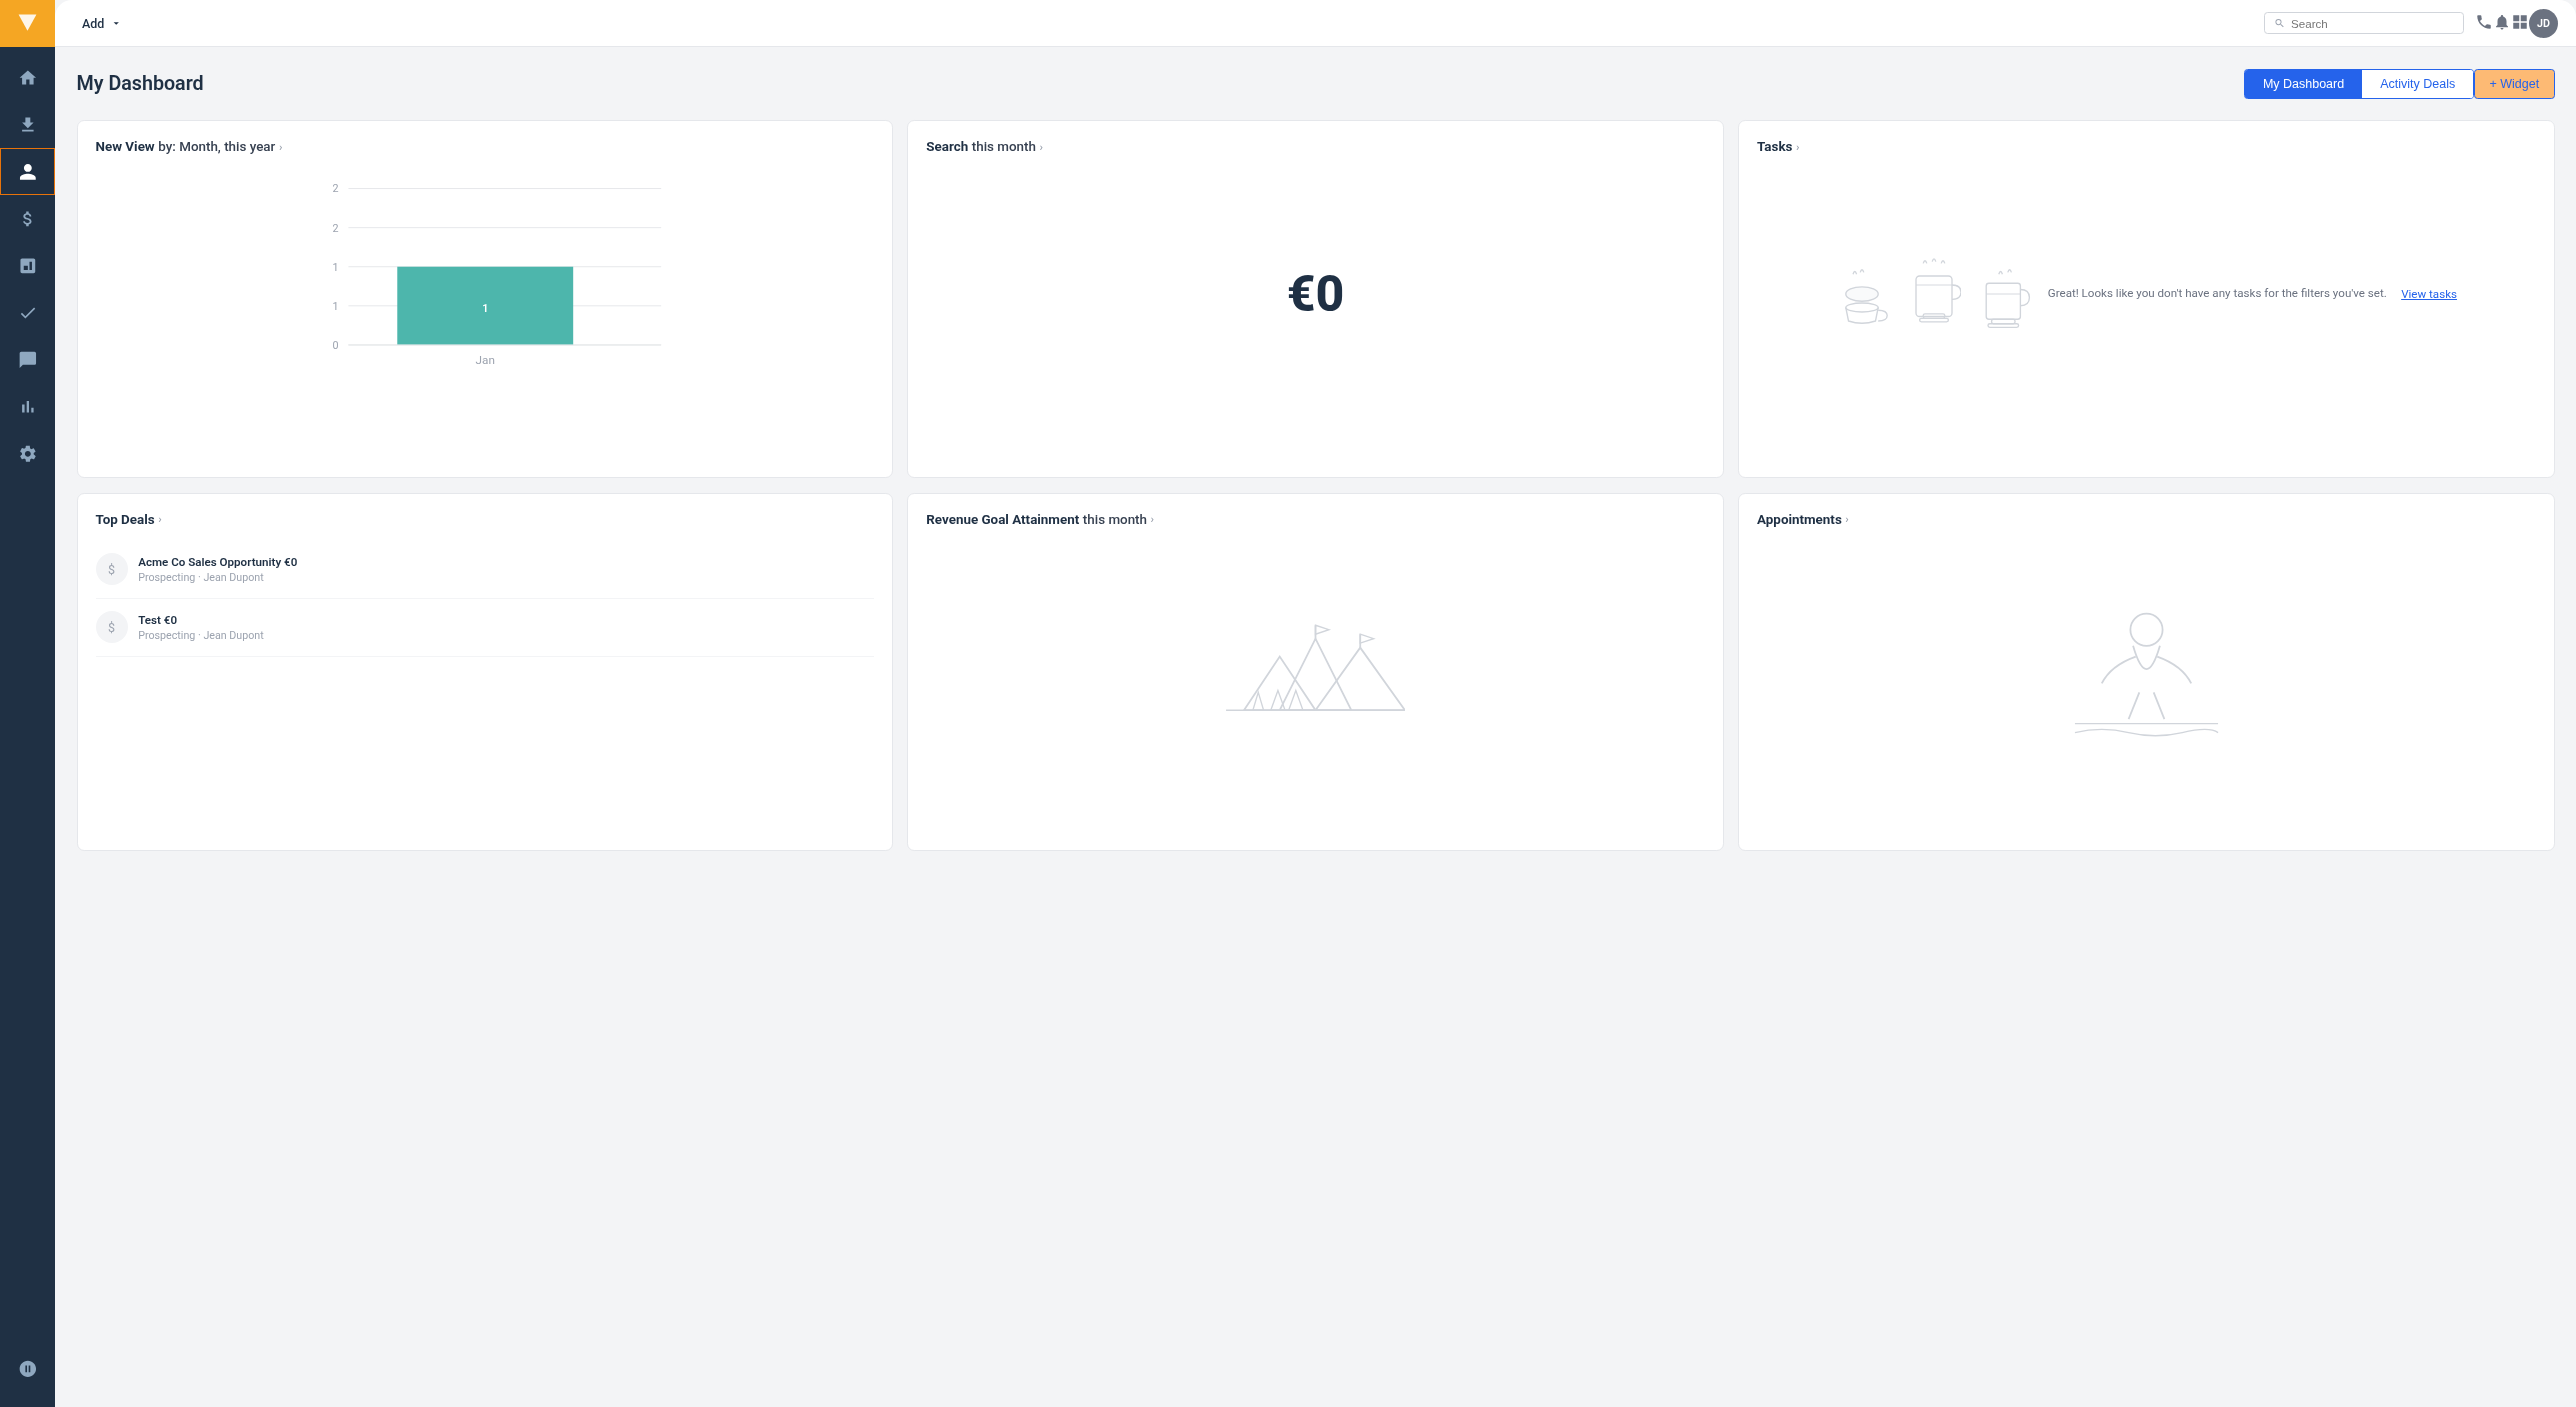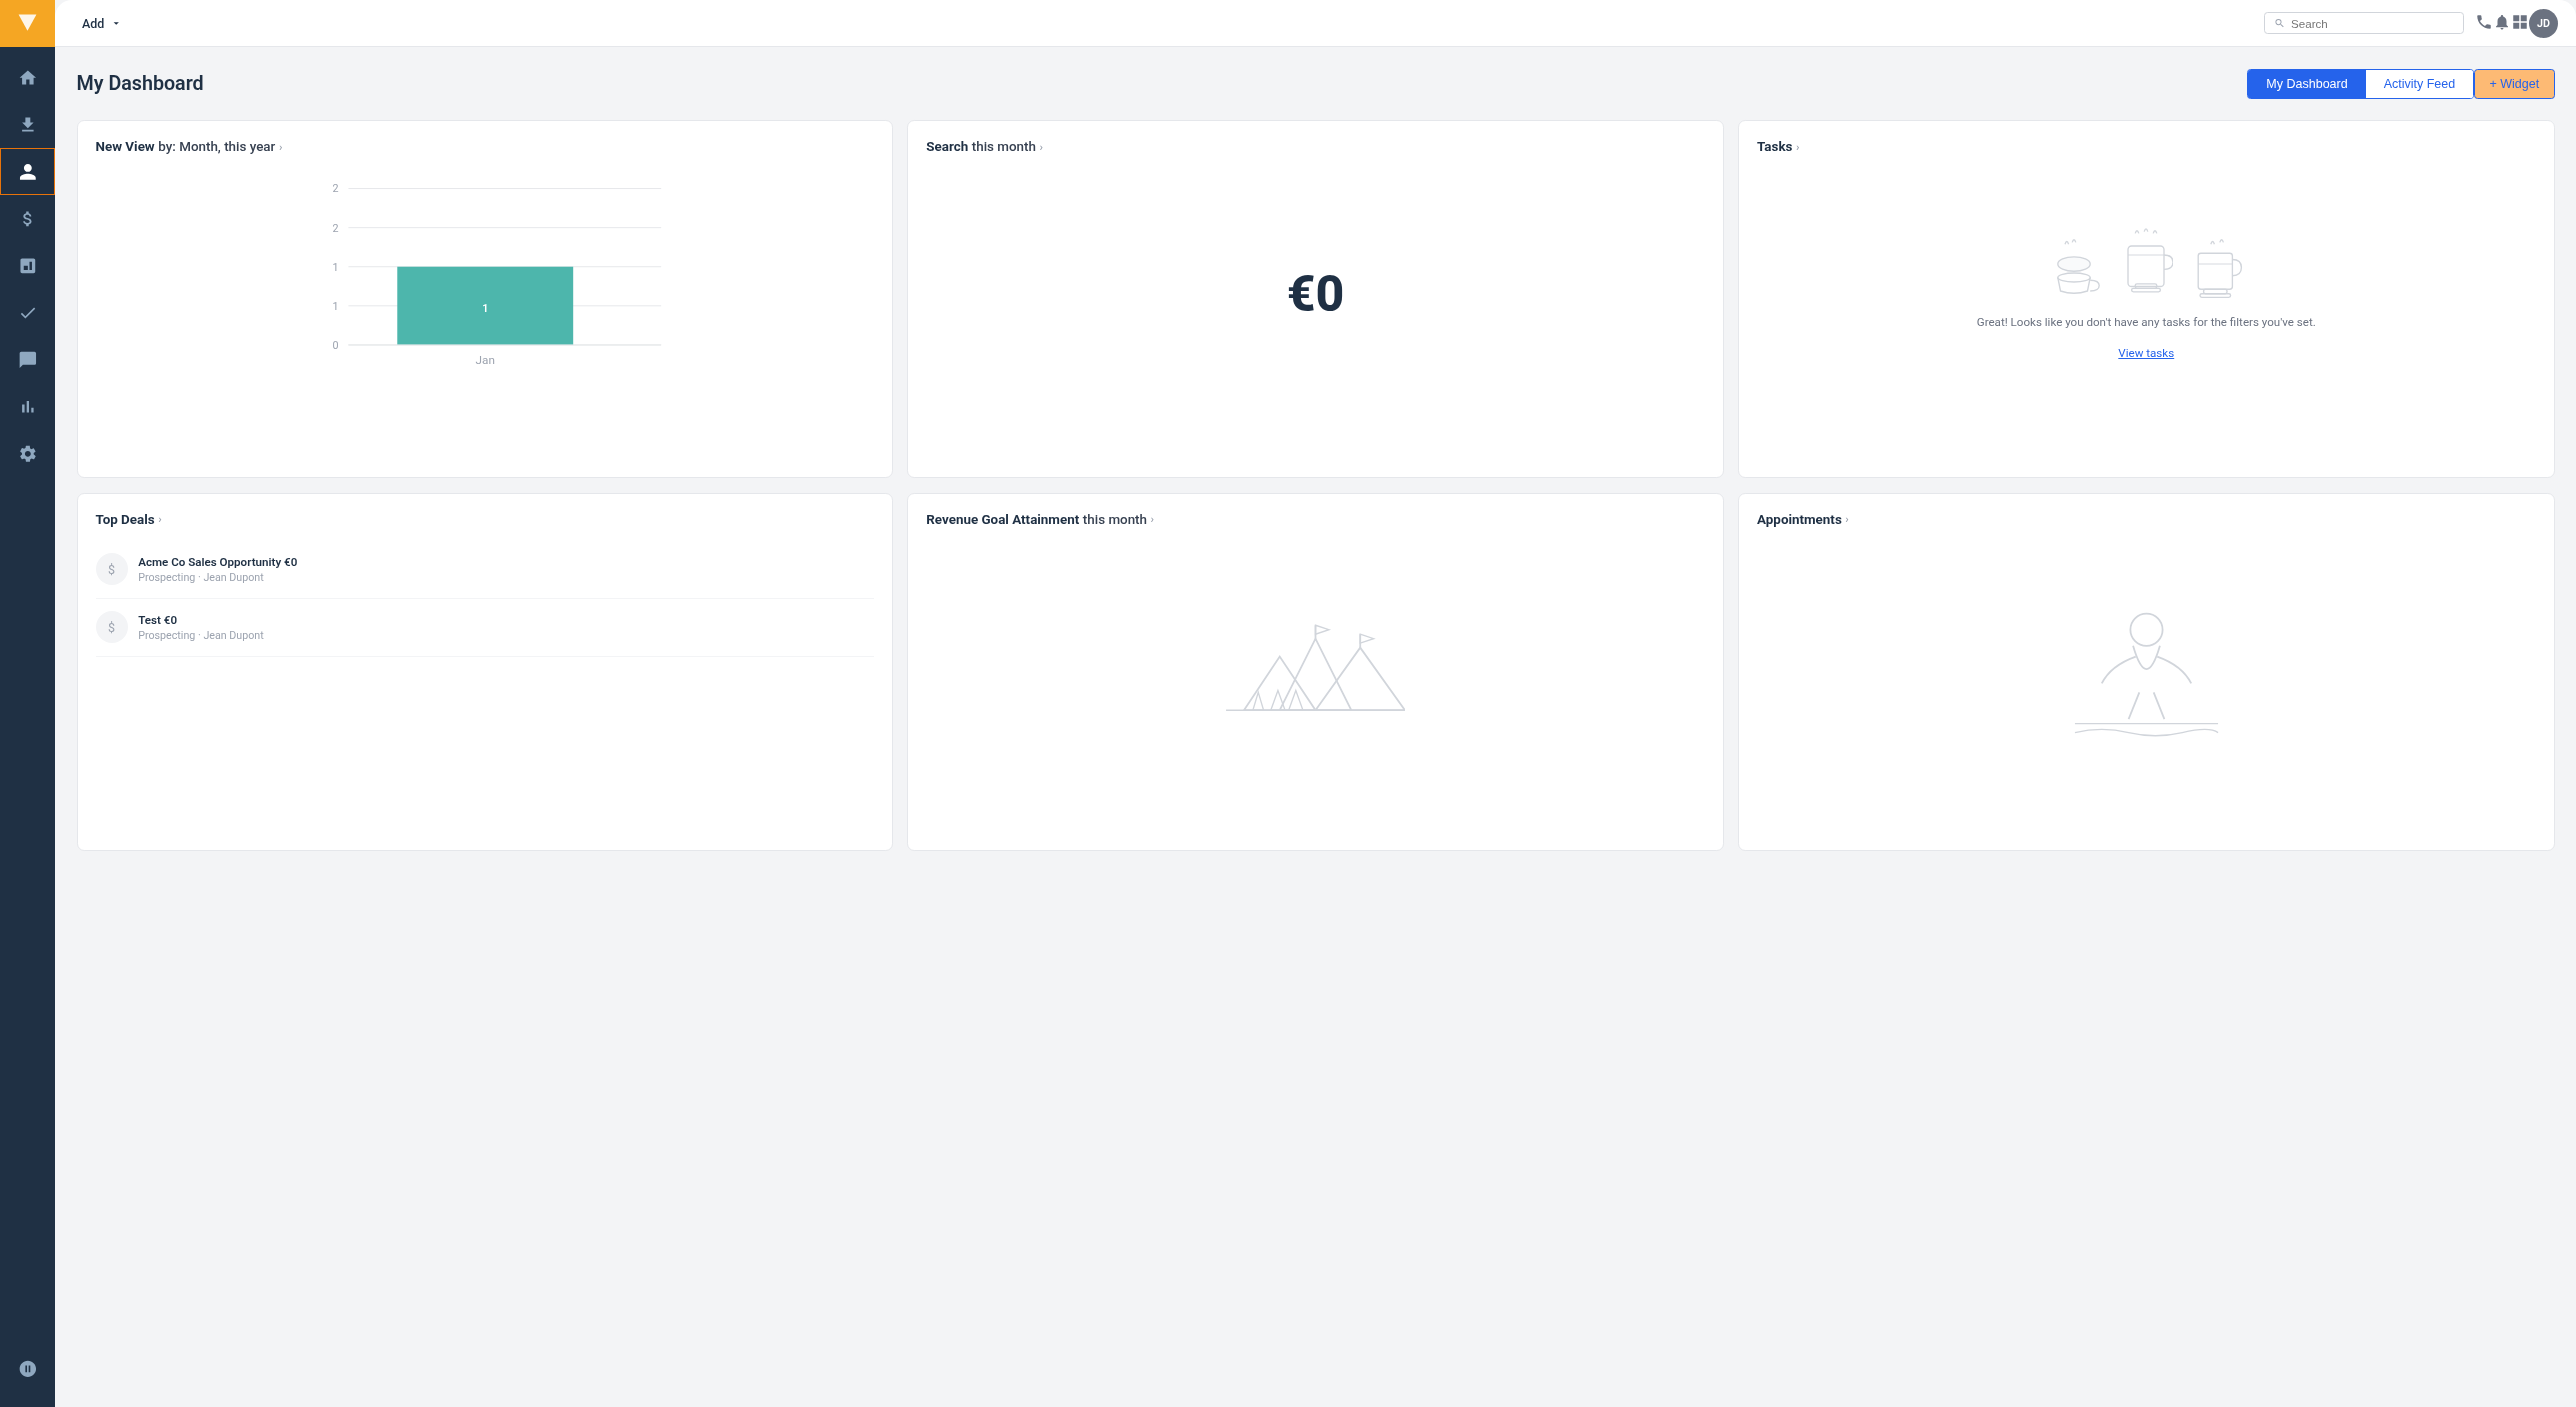--- a/index.html
+++ b/index.html
@@ -166,21 +166,20 @@
       justify-content: center;
       height: 250px;
       font-size: 50px;
       font-weight: 800;
       color: #1f3044;
     }
 
     
     .tasks-empty {
       display: flex;
-      flex-direction: column;
       align-items: center;
       justify-content: center;
       height: 250px;
       gap: 14.3px;
     }
     .coffee-icons { display: flex; gap: 18px; align-items: flex-end; color: #d1d5db; }
     .tasks-msg { font-size: 11.6px; color: #6b7280; text-align: center; line-height: 1.5; }
     .view-link { color: #2563eb; font-size: 11.6px; cursor: pointer; text-decoration: underline; }
 
     
@@ -333,21 +332,21 @@
       <div class="avatar">JD</div>
     </div>
   </div>
 
   <div class="content-area">
 
     <div class="page-header">
       <h1 class="page-title">My Dashboard</h1>
       <div class="tab-group">
         <button class="tab-btn active">My Dashboard</button>
-        <button class="tab-btn">Activity Feed</button>
+        <button class="tab-btn">Activity Deals</button>
       </div>
       <button class="add-widget-btn">+ Widget</button>
     </div>
 
     <div class="widget-grid">
 
       <div class="widget-card">
         <div class="widget-title">
           <span class="bold">New View</span>
           <span> by: Month, this year</span>

